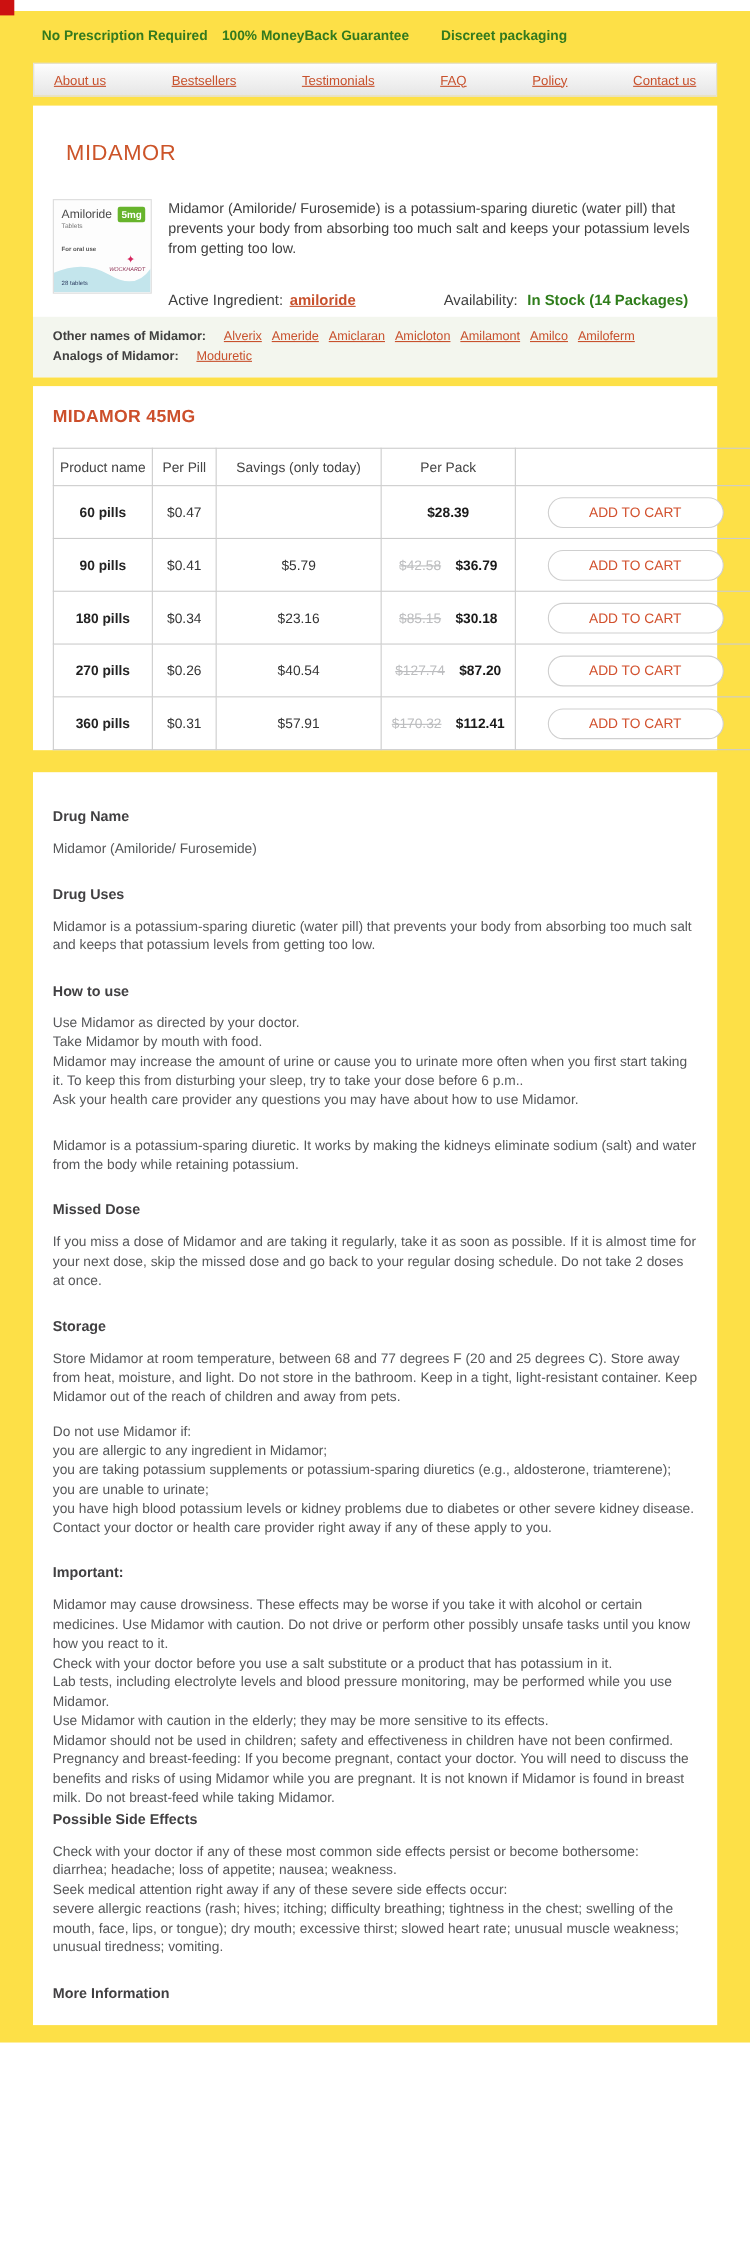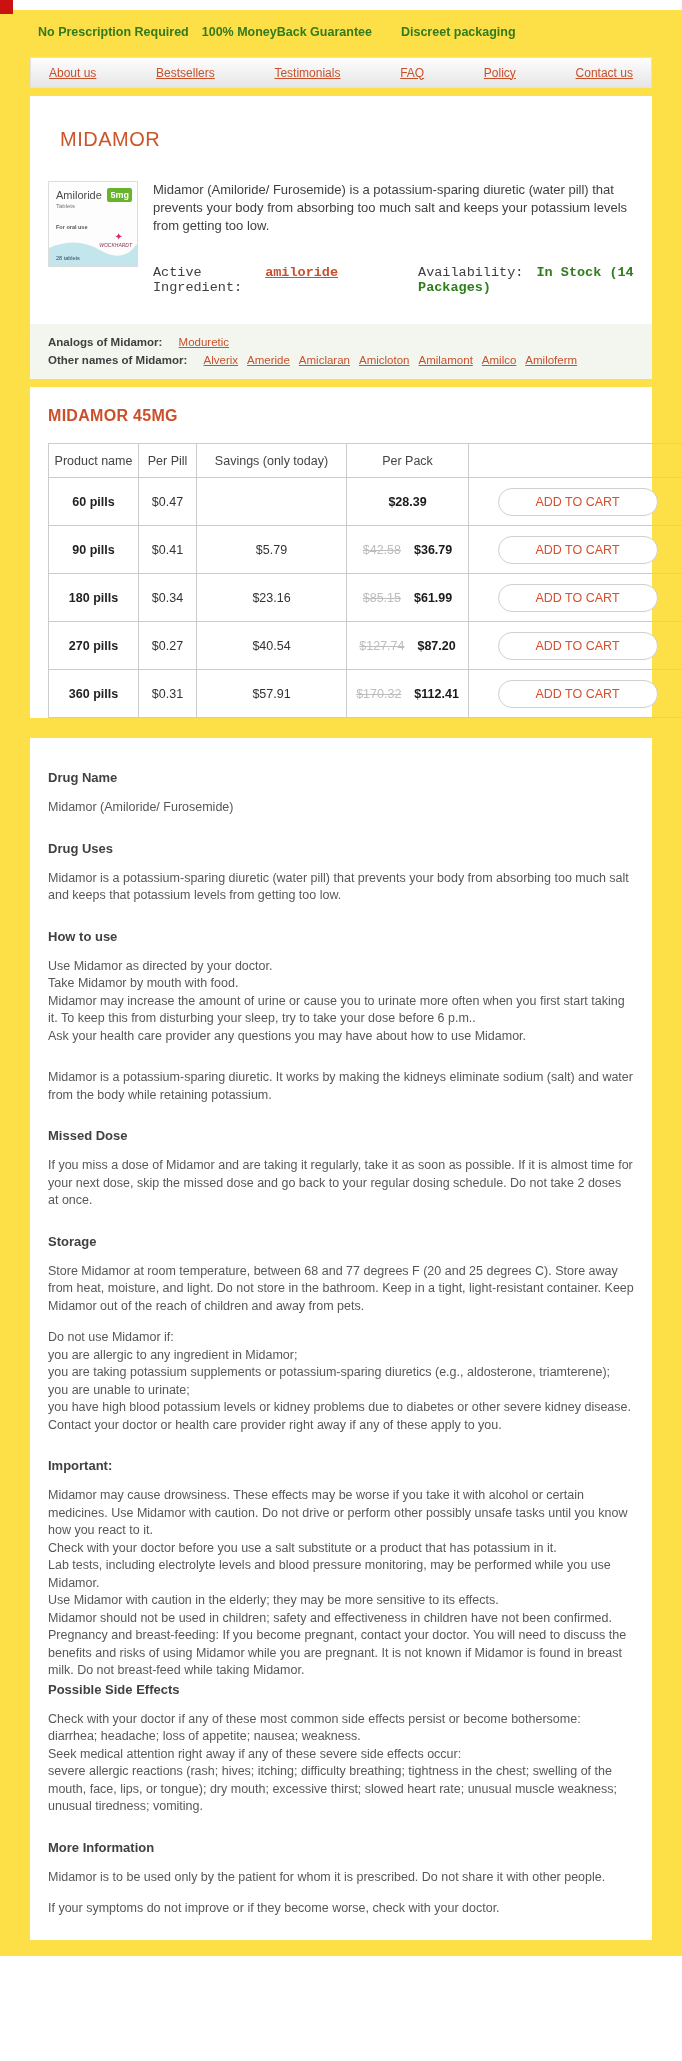--- a/index.html
+++ b/index.html
@@ -43,21 +43,21 @@
   .pb-tablets { position: absolute; top: 21px; left: 7px; font-size: 6px; color: #777; }
   .pb-dose { position: absolute; top: 6px; right: 5px; background: #67b42c; color: #fff; font-size: 9px; font-weight: bold; padding: 2px 3px; border-radius: 2px; }
   .pb-oral { position: absolute; top: 42px; left: 7px; font-size: 5.5px; font-weight: bold; color: #555; }
   .pb-wave { position: absolute; bottom: 0; left: 0; width: 100%; height: 32px; }
   .pb-count { position: absolute; bottom: 5px; left: 7px; font-size: 5.5px; color: #346; }
   .pb-brand { position: absolute; bottom: 18px; right: 5px; font-size: 5px; color: #8c2f52; font-style: italic; }
   .pb-brand-mark { position: absolute; bottom: 24px; right: 14px; font-size: 10px; color: #d6275f; line-height: 1; }
 
   .prod-text { margin-left: 15px; flex: 1; }
   .desc { font-size: 13px; color: #3f3f3f; line-height: 1.4; margin: 0; }
-  .ingredient-row { display: flex; align-items: baseline; margin-top: 29px; font-size: 13.5px; color: #3f3f3f; padding-bottom: 29px; font-family: Liberation Mono, monospace; }
+  .ingredient-row { display: flex; align-items: baseline; margin-top: 29px; font-size: 13.5px; color: #3f3f3f; padding-bottom: 8px; }
   .ai-link { color: #c8512d; font-weight: bold; text-decoration: underline; margin-left: 6px; cursor: pointer; }
   .avail-wrap { margin-left: 80px; }
   .avail-value { color: #2f7d1b; font-weight: bold; margin-left: 5px; }
 
   .analogs { background: #f3f6ee; padding: 9px 18px 10px; font-size: 11.5px; line-height: 1.6; }
   .an-label { font-weight: bold; color: #3f3f3f; margin-right: 4px; }
   .an-links a { color: #c8512d; text-decoration: underline; margin-left: 9px; cursor: pointer; }
 
   
   .price-title { color: #cc4f2b; font-size: 16px; font-weight: bold; margin: 0; padding: 20px 18px 18px; letter-spacing: 0.3px; }
@@ -128,26 +128,26 @@
           <a class="ai-link">amiloride</a>
           <span class="avail-wrap">
             <span>Availability:</span>
             <span class="avail-value">In Stock (14 Packages)</span>
           </span>
         </div>
       </div>
     </div>
     <div class="analogs">
       <div>
+        <span class="an-label">Other names of Midamor:</span>
+        <span class="an-links" id="other-name-links"><a>Alverix</a><a>Ameride</a><a>Amiclaran</a><a>Amicloton</a><a>Amilamont</a><a>Amilco</a><a>Amiloferm</a></span>
+      </div>
+      <div>
         <span class="an-label">Analogs of Midamor:</span>
         <span class="an-links" id="analog-links"><a>Moduretic</a></span>
-      </div>
-      <div>
-        <span class="an-label">Other names of Midamor:</span>
-        <span class="an-links" id="other-name-links"><a>Alverix</a><a>Ameride</a><a>Amiclaran</a><a>Amicloton</a><a>Amilamont</a><a>Amilco</a><a>Amiloferm</a></span>
       </div>
     </div>
   </div>
 
   <div class="card">
     <h2 class="price-title">MIDAMOR 45MG</h2>
     <table class="prices">
       <colgroup>
         <col style="width:90px">
           <col style="width:58px">
@@ -176,26 +176,26 @@
             <td class="c-name">90 pills</td>
             <td class="c-pill">$0.41</td>
             <td class="c-sav">$5.79</td>
             <td class="c-pack"><span class="old-price">$42.58</span><span class="new-price">$36.79</span></td>
             <td class="c-btn"><button class="cart-btn">ADD TO CART</button></td>
           </tr>
           <tr>
             <td class="c-name">180 pills</td>
             <td class="c-pill">$0.34</td>
             <td class="c-sav">$23.16</td>
-            <td class="c-pack"><span class="old-price">$85.15</span><span class="new-price">$61.99</span></td>
+            <td class="c-pack"><span class="old-price">$85.15</span><span class="new-price">$30.18</span></td>
             <td class="c-btn"><button class="cart-btn">ADD TO CART</button></td>
           </tr>
           <tr>
             <td class="c-name">270 pills</td>
-            <td class="c-pill">$0.27</td>
+            <td class="c-pill">$0.26</td>
             <td class="c-sav">$40.54</td>
             <td class="c-pack"><span class="old-price">$127.74</span><span class="new-price">$87.20</span></td>
             <td class="c-btn"><button class="cart-btn">ADD TO CART</button></td>
           </tr>
           <tr>
             <td class="c-name">360 pills</td>
             <td class="c-pill">$0.31</td>
             <td class="c-sav">$57.91</td>
             <td class="c-pack"><span class="old-price">$170.32</span><span class="new-price">$112.41</span></td>
             <td class="c-btn"><button class="cart-btn">ADD TO CART</button></td>
@@ -268,20 +268,16 @@
         <h3>Possible Side Effects</h3>
         <div class="paras">
           <p>Check with your doctor if any of these most common side effects persist or become bothersome:
 diarrhea; headache; loss of appetite; nausea; weakness.
 Seek medical attention right away if any of these severe side effects occur:
 severe allergic reactions (rash; hives; itching; difficulty breathing; tightness in the chest; swelling of the mouth, face, lips, or tongue); dry mouth; excessive thirst; slowed heart rate; unusual muscle weakness; unusual tiredness; vomiting.</p>
         </div>
       </div>
       <div class="sec">
         <h3>More Information</h3>
-        <div class="paras">
-          <p>Midamor is to be used only by the patient for whom it is prescribed. Do not share it with other people.</p>
-          <p>If your symptoms do not improve or if they become worse, check with your doctor.</p>
-        </div>
       </div>
     </div>
 
 </div>
 
 </body></html>

